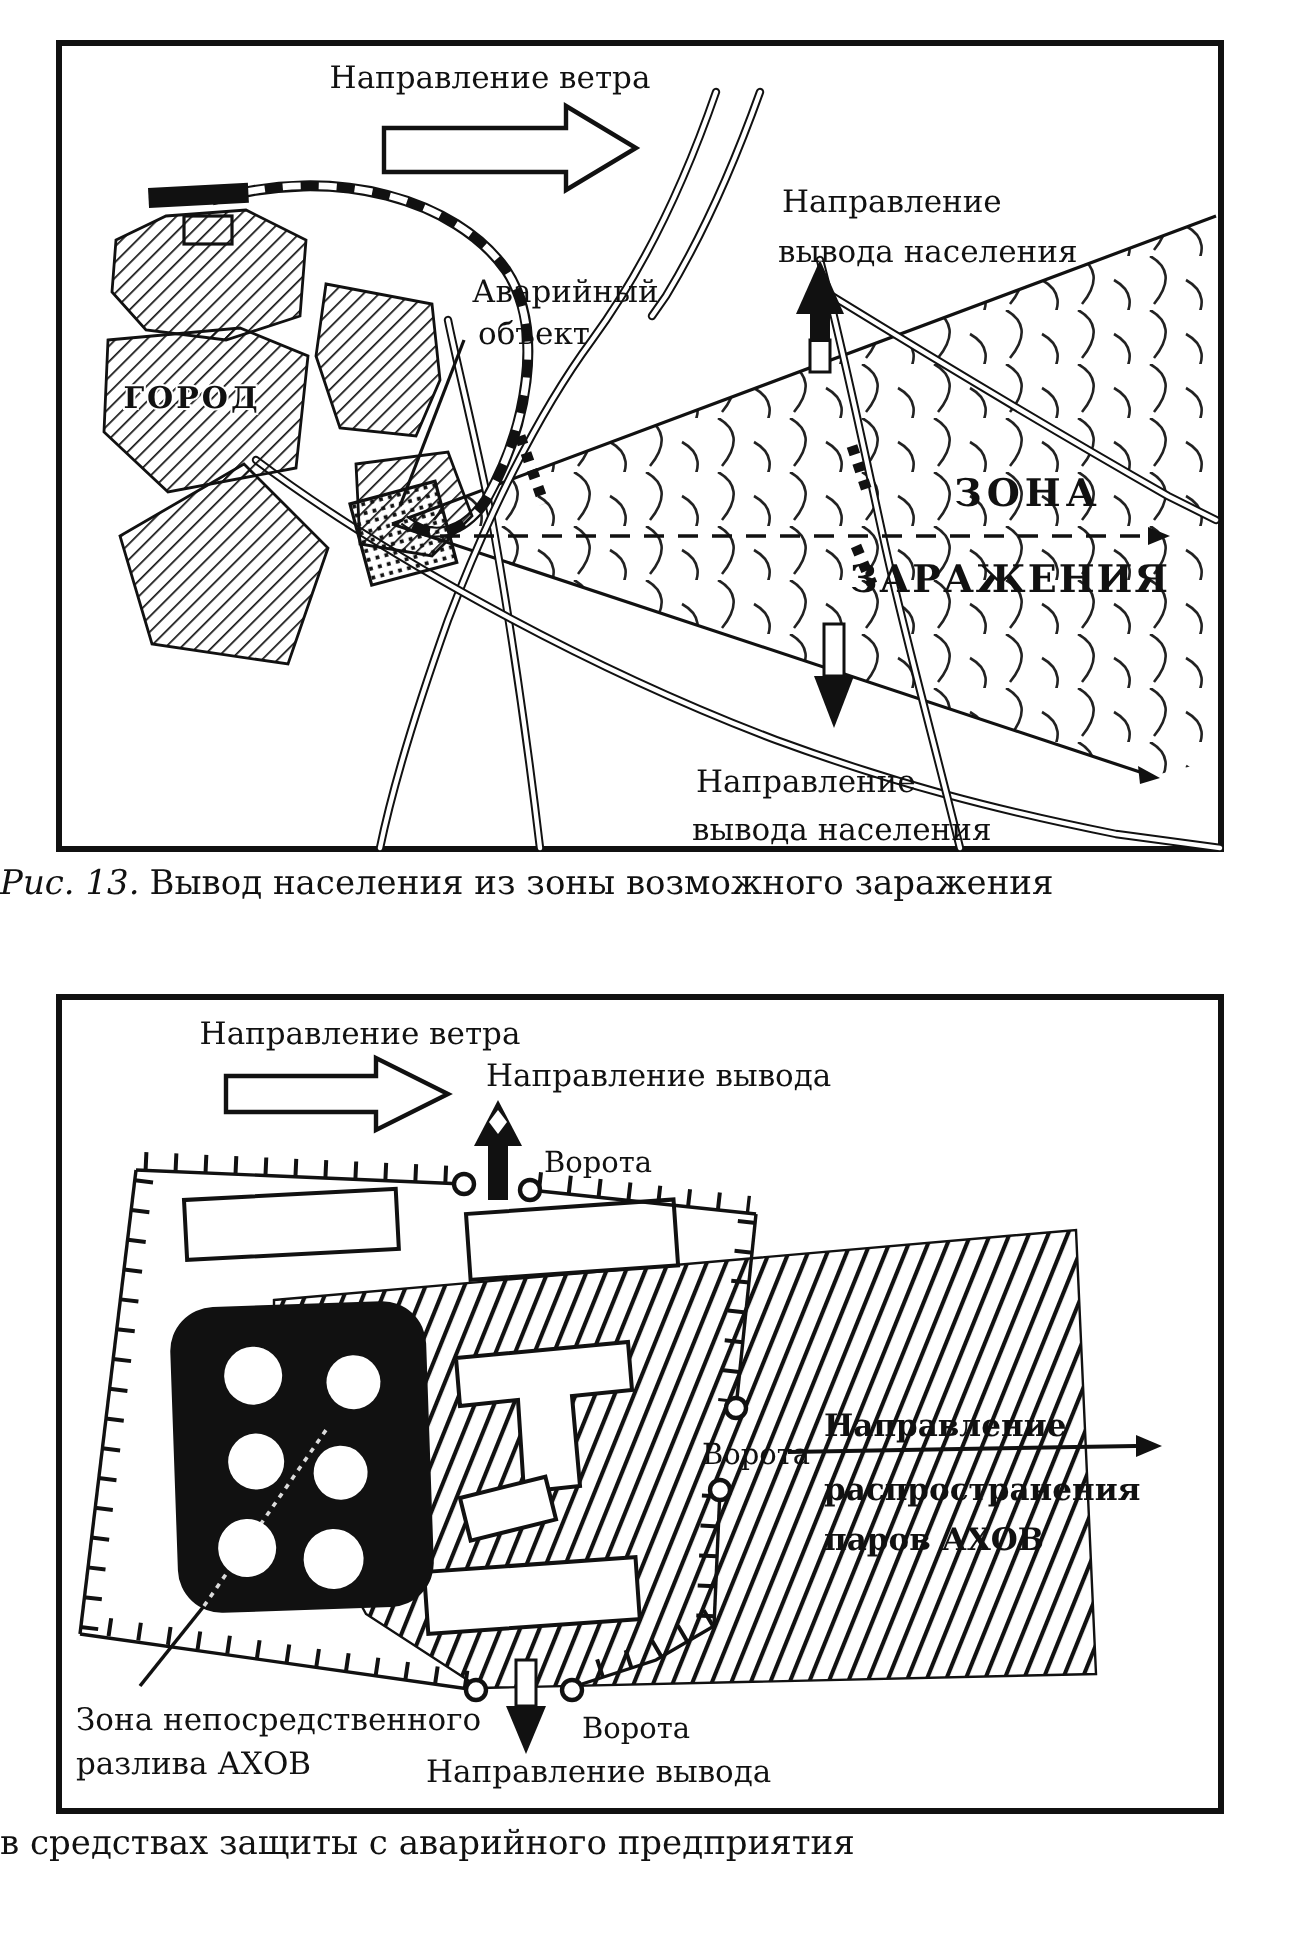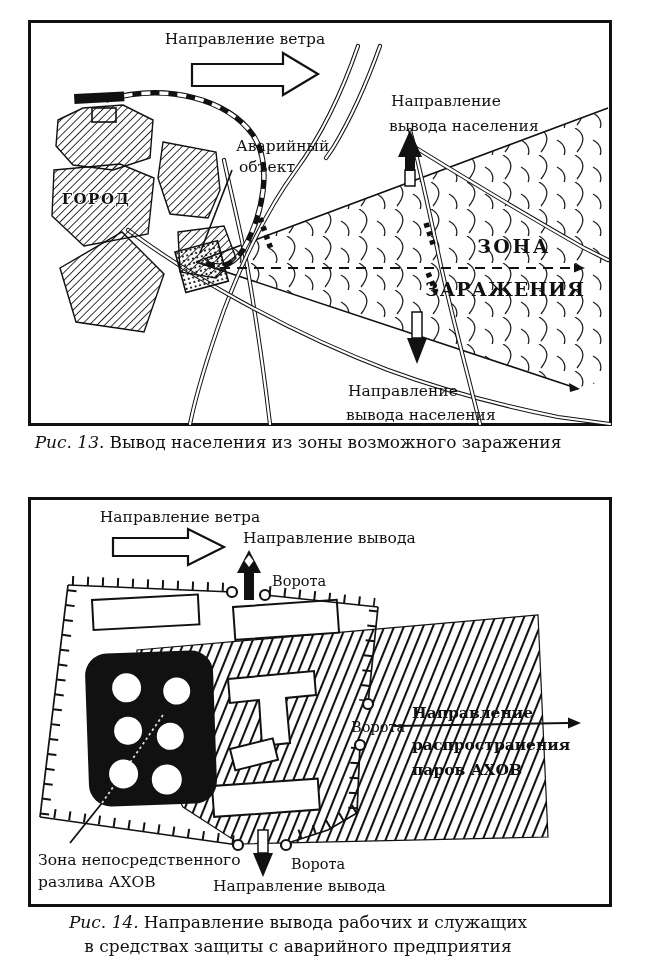--- a/index.html
+++ b/index.html
@@ -1,20 +1,20 @@
 <!DOCTYPE html>
 <html><head>
 <meta charset="utf-8">
 <style>
   html,body{margin:0;padding:0;background:#ffffff;}
   body{width:648px;height:973px;position:relative;font-family:"DejaVu Serif",serif;color:#111;}
   .figbox{position:absolute;left:28px;width:584px;background:#fff;}
   #fig13{top:20px;height:406px;}
   #fig14{top:497px;height:410px;}
-  .caption{position:absolute;left:0;width:596px;text-align:center;font-size:17px;line-height:24px;color:#111;}
+  .caption{position:absolute;left:0;width:596px;font-size:17px;line-height:24px;color:#111;}
   #cap13{top:430px;}
   #cap14{top:910px;}
   .fig-num{font-style:italic;margin-right:5px;}
   svg{display:block;}
   svg text{font-family:"DejaVu Serif",serif;fill:#111;}
   .lbl{font-size:14.5px;}
   .lbl-big{font-size:15.5px;}
   .bold{font-weight:bold;}
 </style>
 </head>
@@ -225,15 +225,14 @@
   <g>
     <rect x="230" y="333" width="10" height="23" fill="#fff" stroke="#111" stroke-width="1.5"></rect>
     <polygon points="225,356 245,356 235,380" fill="#111"></polygon>
   </g>
   <text class="lbl" x="263" y="372">Ворота</text>
   <text class="lbl-big" x="185" y="394">Направление вывода</text>
 </svg>
 </div>
 
 <div class="caption" id="cap14">
-  <div><span class="fig-num">Рис. 14.</span><span>Направление вывода рабочих и служащих</span></div>
   <div>в средствах защиты с аварийного предприятия</div>
 </div>
 
 </body></html>

